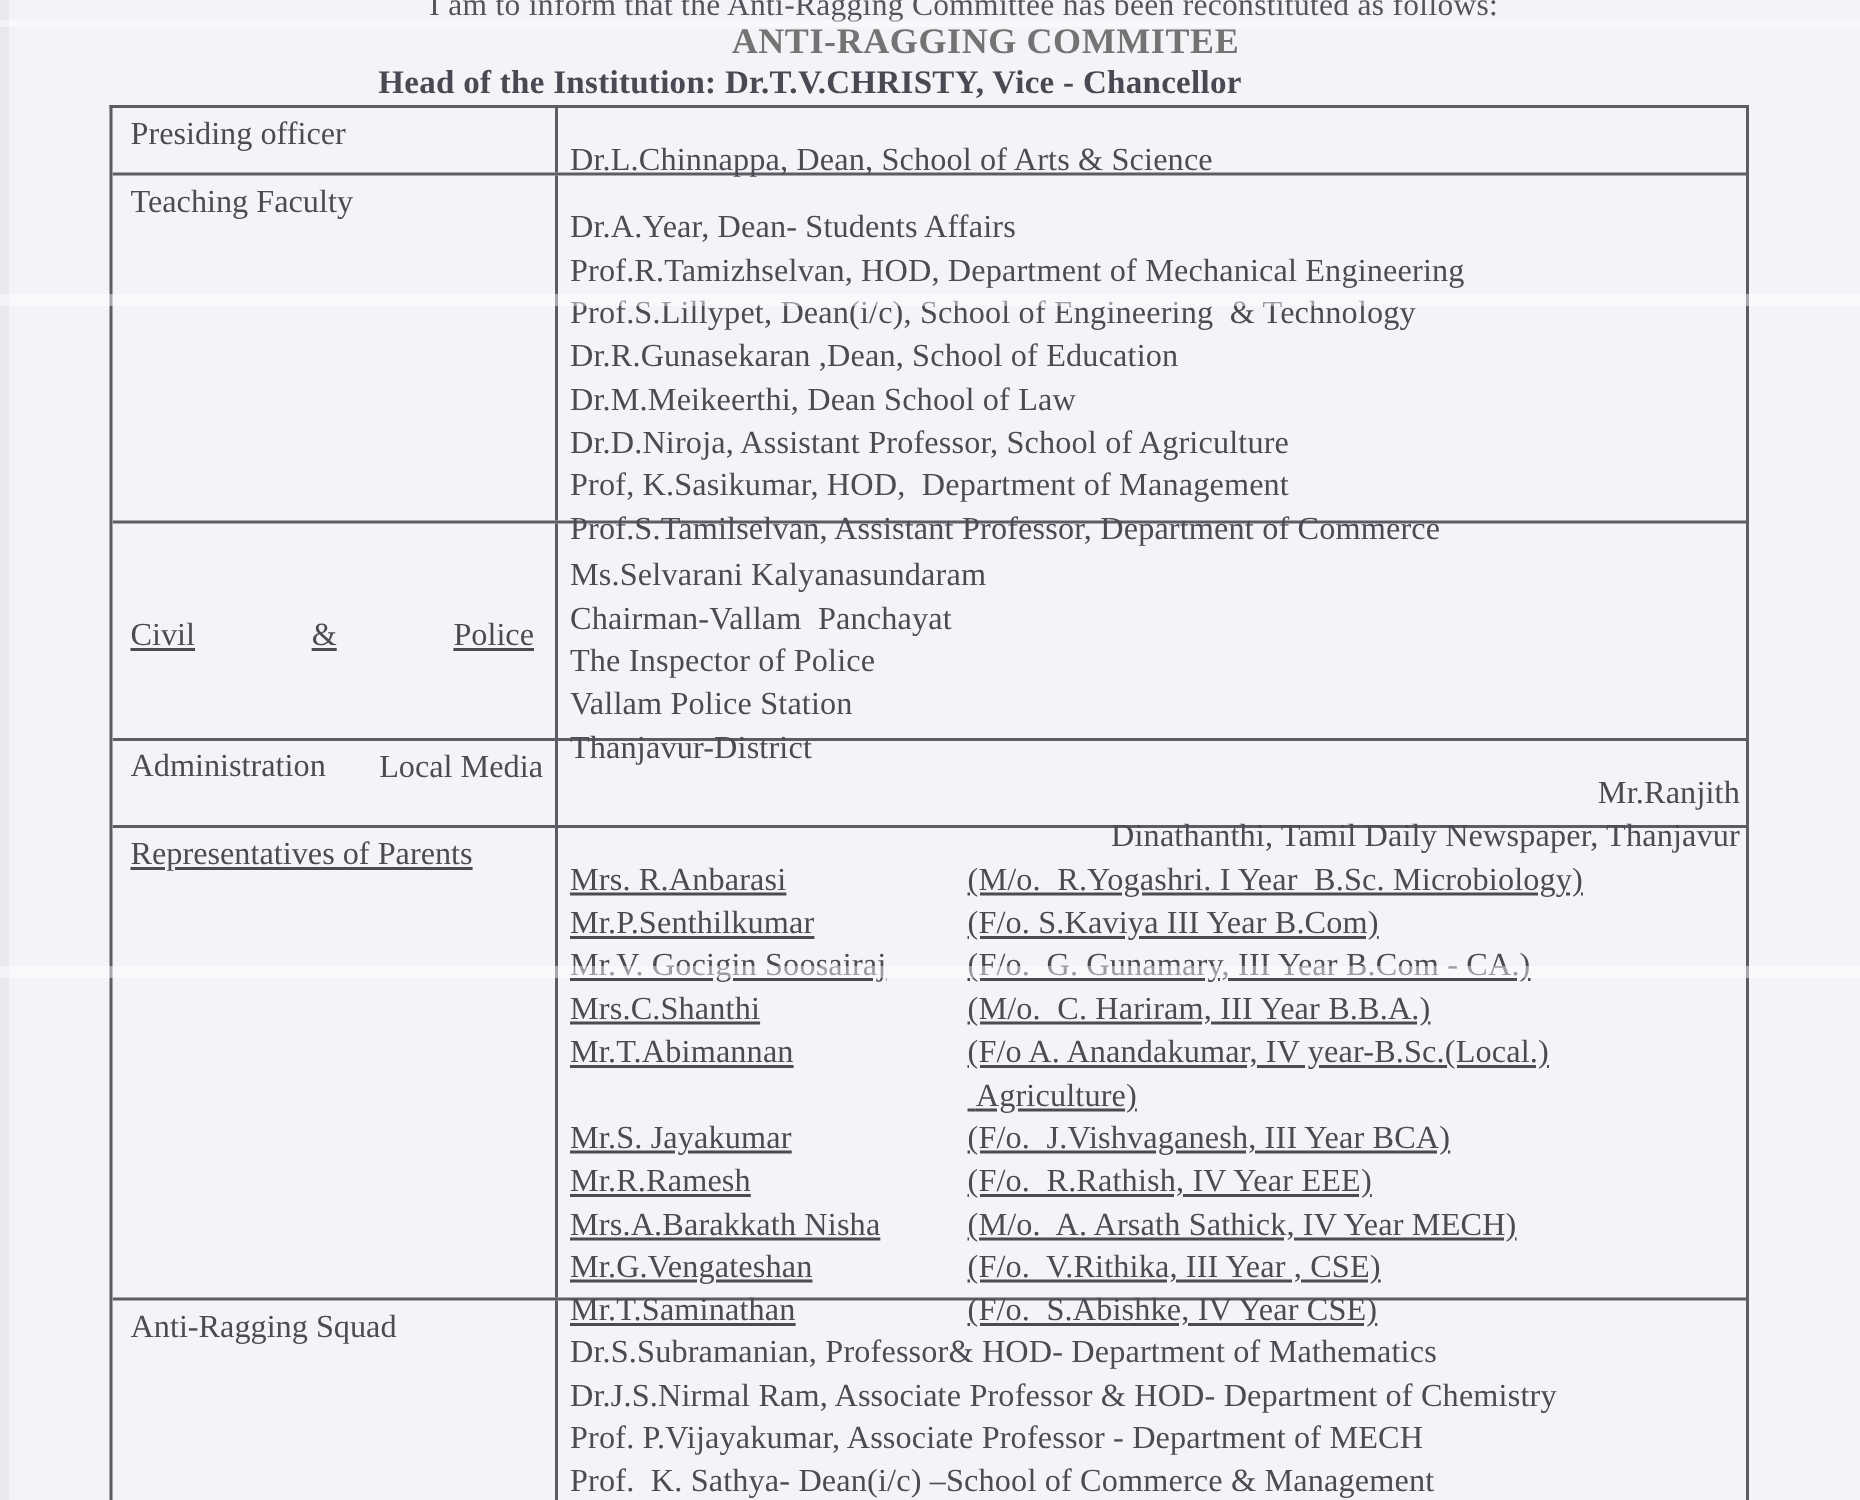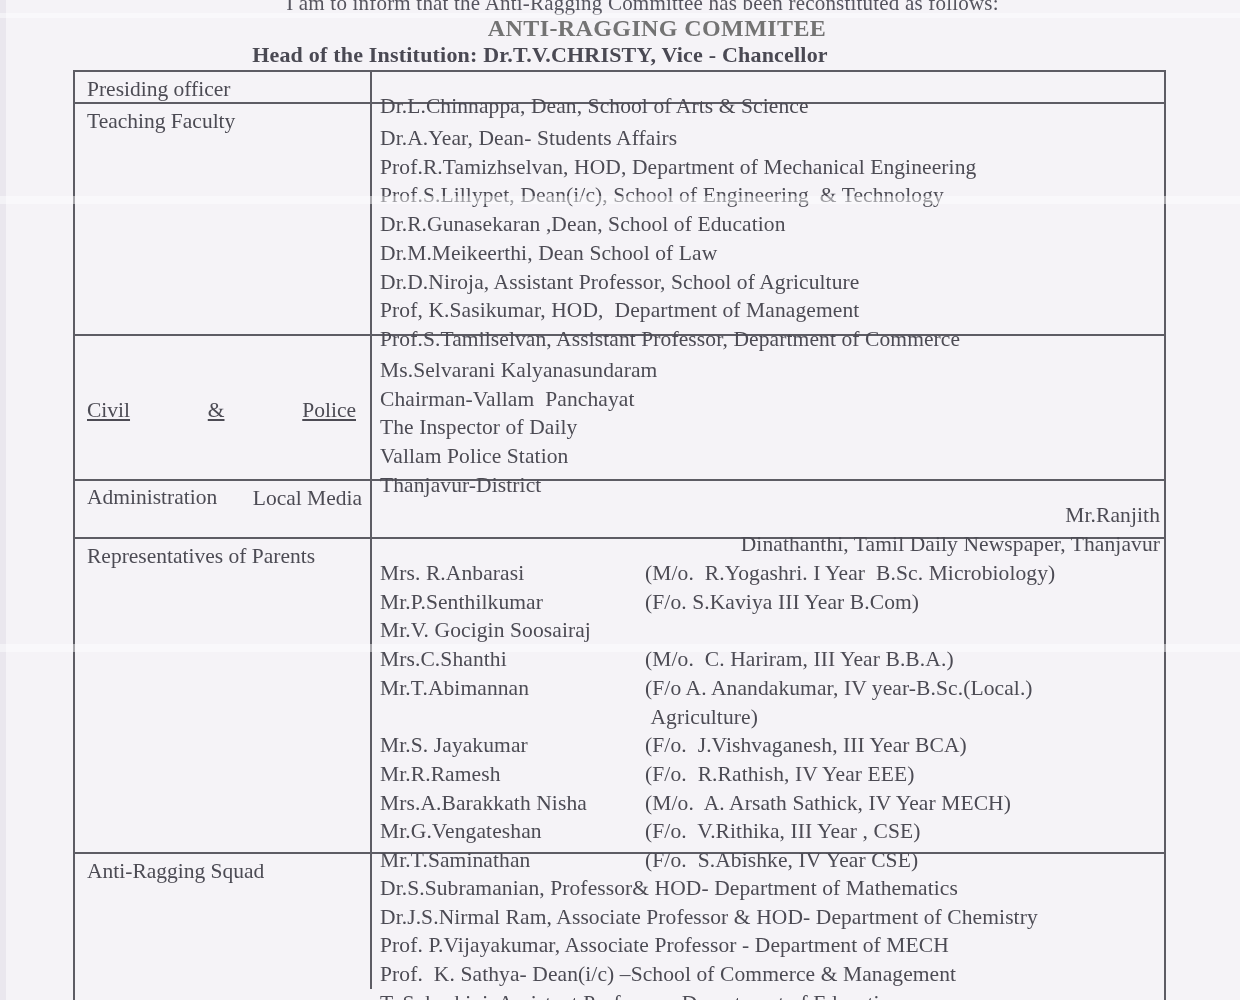--- a/index.html
+++ b/index.html
@@ -39,25 +39,25 @@
 
   .committee-table {
     position:absolute; left:73px; top:70px;
     width:1093px; height:930px;
     border:2px solid #5d5c64; border-bottom:none;
     overflow:hidden;
     background:transparent;
   }
   .t-row { display:flex; width:100%; }
   .t-row + .t-row { border-top:2px solid #5d5c64; }
-  .row-0 { height:30px; }
+  .row-0 { height:43px; }
   .row-1 { height:232px; }
   .row-2 { height:145px; }
   .row-3 { height:58px;text-align:right; }
-  .row-4 { height:315px; }
+  .row-4 { height:315px;text-decoration:underline; }
   .row-5 { height:137px; }
 
   .role-cell {
     width:297px; flex:0 0 297px;
     border-right:2px solid #5d5c64;
     padding:3px 8px 0 12px;
     font-size:21.5px; line-height:28.7px;
     white-space:pre-wrap;
   }
   .member-cell {
@@ -112,40 +112,40 @@
         <div class="role-justified-line">
           <span>Civil</span>
           <span>&amp;</span>
           <span>Police</span>
         </div>
         <div>Administration</div>
       </div>
       <div class="member-cell">
           <div class="member-line">Ms.Selvarani Kalyanasundaram</div>
           <div class="member-line">Chairman-Vallam  Panchayat</div>
-          <div class="member-line">The Inspector of Daily</div>
+          <div class="member-line">The Inspector of Police</div>
           <div class="member-line">Vallam Police Station</div>
           <div class="member-line">Thanjavur-District</div>
         </div>
     </div>
 
     <div class="t-row row-3">
       <div class="role-cell">Local Media</div>
       <div class="member-cell">
           <div class="member-line">Mr.Ranjith</div>
           <div class="member-line">Dinathanthi, Tamil Daily Newspaper, Thanjavur</div>
         </div>
     </div>
 
     <div class="t-row row-4">
       <div class="role-cell">Representatives of Parents</div>
       <div class="member-cell">
           <div class="member-line pair"><span class="p-name">Mrs. R.Anbarasi</span><span class="p-detail">(M/o.  R.Yogashri. I Year  B.Sc. Microbiology)</span></div>
           <div class="member-line pair"><span class="p-name">Mr.P.Senthilkumar</span><span class="p-detail">(F/o. S.Kaviya III Year B.Com)</span></div>
-          <div class="member-line pair"><span class="p-name">Mr.V. Gocigin Soosairaj</span></div>
+          <div class="member-line pair"><span class="p-name">Mr.V. Gocigin Soosairaj</span><span class="p-detail">(F/o.  G. Gunamary, III Year B.Com - CA.)</span></div>
           <div class="member-line pair"><span class="p-name">Mrs.C.Shanthi</span><span class="p-detail">(M/o.  C. Hariram, III Year B.B.A.)</span></div>
           <div class="member-line pair"><span class="p-name">Mr.T.Abimannan</span><span class="p-detail">(F/o A. Anandakumar, IV year-B.Sc.(Local.)</span></div>
           <div class="member-line pair"><span class="p-name"></span><span class="p-detail"> Agriculture)</span></div>
           <div class="member-line pair"><span class="p-name">Mr.S. Jayakumar</span><span class="p-detail">(F/o.  J.Vishvaganesh, III Year BCA)</span></div>
           <div class="member-line pair"><span class="p-name">Mr.R.Ramesh</span><span class="p-detail">(F/o.  R.Rathish, IV Year EEE)</span></div>
           <div class="member-line pair"><span class="p-name">Mrs.A.Barakkath Nisha</span><span class="p-detail">(M/o.  A. Arsath Sathick, IV Year MECH)</span></div>
           <div class="member-line pair"><span class="p-name">Mr.G.Vengateshan</span><span class="p-detail">(F/o.  V.Rithika, III Year , CSE)</span></div>
           <div class="member-line pair"><span class="p-name">Mr.T.Saminathan</span><span class="p-detail">(F/o.  S.Abishke, IV Year CSE)</span></div>
         </div>
     </div>

